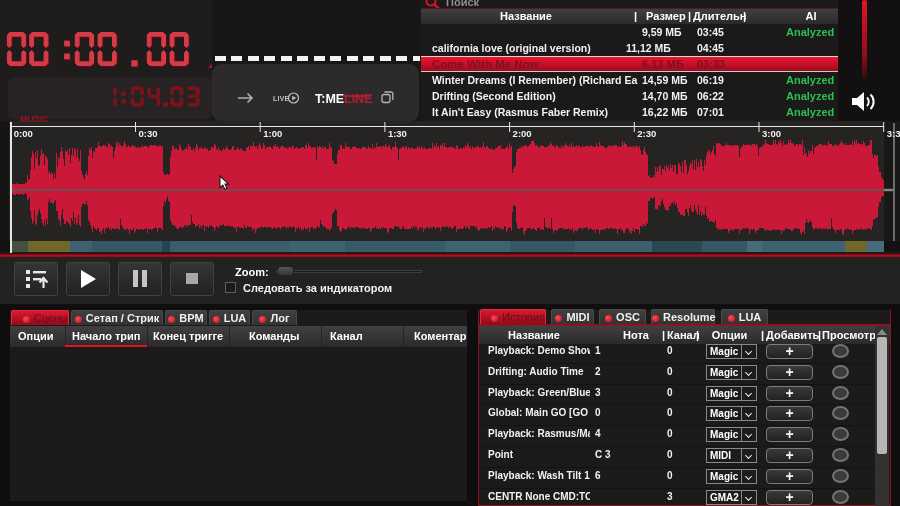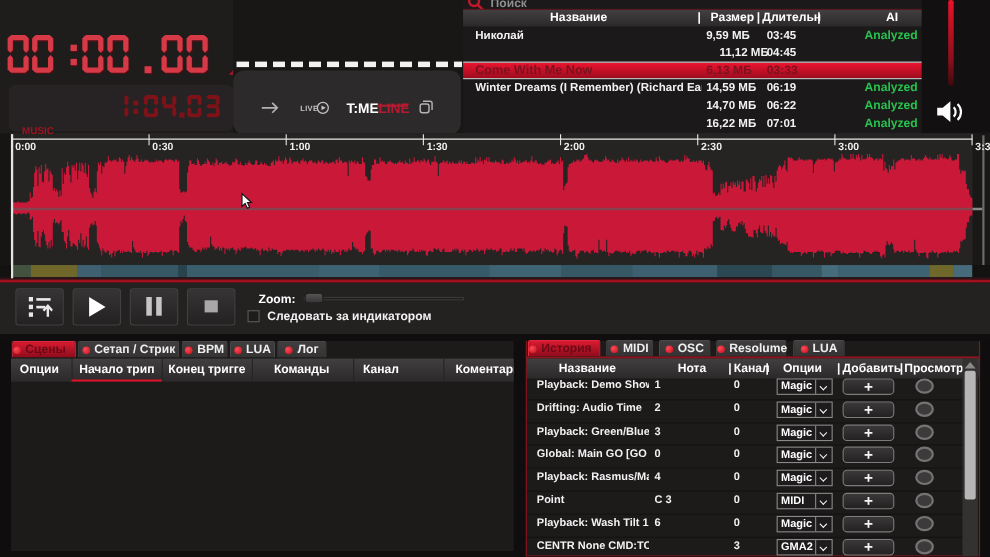--- a/index.html
+++ b/index.html
@@ -2,21 +2,21 @@
 <html><head><meta charset="utf-8"><style>
 
 *{margin:0;padding:0;box-sizing:border-box}
 html,body{width:900px;height:506px;overflow:hidden;background:#0f0d0d}
 body{font-family:"Liberation Sans",sans-serif;position:relative}
 .abs{position:absolute}
 .b{font-weight:bold}
 .hdr{background:linear-gradient(#413f3f,#2b2929);color:#fff;font-weight:bold;font-size:11px;overflow:hidden}
 .tab{position:absolute;white-space:nowrap;height:15px;background:linear-gradient(#403e3e,#343232);border:1px solid #4a4848;border-bottom:none;border-radius:2px 2px 0 0;color:#efefef;font-weight:bold;font-size:11px;line-height:14px;text-align:center}
 .tab .dot,.tabact .dot{display:inline-block;width:7px;height:7px;border-radius:50%;background:radial-gradient(circle at 35% 35%,#ff4a55,#c00d1d);margin-right:4px;vertical-align:-1px}
-.tabact{position:absolute;white-space:nowrap;height:15px;background:linear-gradient(#d91a30,#8e0c1c);border:1px solid #e2293e;border-bottom:none;border-radius:2px 2px 0 0;color:#6b0a16;font-weight:bold;font-size:11px;line-height:14px;text-align:left}
+.tabact{position:absolute;white-space:nowrap;height:15px;background:linear-gradient(#d91a30,#8e0c1c);border:1px solid #e2293e;border-bottom:none;border-radius:2px 2px 0 0;color:#6b0a16;font-weight:normal;font-size:11px;line-height:14px;text-align:right}
 .cell{position:absolute;color:#f2f2f2;font-weight:bold;font-size:10.5px;white-space:nowrap}
 .grn{color:#27c24f;font-weight:bold;font-size:11px;position:absolute}
 .btn{position:absolute;background:linear-gradient(#363434,#232121);border:1px solid #424040;border-radius:3px}
 .dd{position:absolute;height:15px;background:#1d1b1b;border:1px solid #8a8888;color:#fff;font-size:10px;font-weight:bold;line-height:14px;display:flex}
 .plus{position:absolute;height:15px;background:linear-gradient(#3a3838,#232121);border:1px solid #7d7b7b;border-radius:4px;color:#f5f5f5;text-align:center;font-size:14px;font-weight:bold;line-height:12px}
 .oval{position:absolute;width:17px;height:14px;border-radius:50%;background:#3c3a3a;border:2px solid #757373}
 
 </style></head><body>
 <div class="abs" style="left:0;top:0;width:900px;height:125px;background:#191616"></div>
 <div class="abs" style="left:0;top:0;width:212px;height:125px;background:#1f1c1c"></div>
@@ -153,46 +153,48 @@
 <div class="abs hdr" style="left:421px;top:9px;width:417px;height:15px;line-height:15px">
 <span class="abs" style="left:0;width:210px;text-align:center">Название</span>
 <span class="abs" style="left:213px">|</span>
 <span class="abs" style="left:225px">Размер</span>
 <span class="abs" style="left:267px">|</span>
     <span class="abs" style="left:272px">Длительн</span>
     <span class="abs" style="left:322px">|</span>
 <span class="abs" style="left:370px;width:40px;text-align:center">AI</span>
 </div>
 <div class="abs" style="left:421px;top:24px;width:417px;height:16px">
-<span class="abs cell" style="left:11px;top:2px;width:206px;overflow:hidden">Николай</span>
 <span class="abs cell" style="left:221px;top:2px">9,59 МБ</span>
 <span class="abs cell" style="left:276px;top:2px">03:45</span>
 <span class="grn" style="left:365px;top:2px">Analyzed</span>
 </div>
 <div class="abs" style="left:421px;top:40px;width:417px;height:16px">
-<span class="abs cell" style="left:233px;top:2px">11,12 МБ</span>
+<span class="abs cell" style="left:11px;top:2px;width:206px;overflow:hidden">california love (original version)</span>
+<span class="abs cell" style="left:205px;top:2px">11,12 МБ</span>
 <span class="abs cell" style="left:276px;top:2px">04:45</span>
 </div>
 <div class="abs" style="left:421px;top:56px;width:417px;height:16px;background:linear-gradient(#ee1430,#9c0c1e);border-top:1px solid #d8d8d8;border-bottom:1px solid #c9c9c9">
 <span class="abs" style="left:11px;top:1px;color:#7a1220;font-weight:bold;font-size:11.5px">Come With Me Now</span>
 <span class="abs" style="left:221px;top:1px;color:#7a1220;font-weight:bold;font-size:11px">6,13 МБ</span>
 <span class="abs" style="left:276px;top:1px;color:#7a1220;font-weight:bold;font-size:11px">03:33</span>
 </div>
 <div class="abs" style="left:421px;top:72px;width:417px;height:16px">
 <span class="abs cell" style="left:11px;top:2px;width:206px;overflow:hidden">Winter Dreams (I Remember) (Richard Earn:</span>
 <span class="abs cell" style="left:221px;top:2px">14,59 МБ</span>
 <span class="abs cell" style="left:276px;top:2px">06:19</span>
 <span class="grn" style="left:365px;top:2px">Analyzed</span>
 </div>
 <div class="abs" style="left:421px;top:88px;width:417px;height:16px">
+<span class="abs cell" style="left:11px;top:2px;width:206px;overflow:hidden">Drifting (Second Edition)</span>
 <span class="abs cell" style="left:221px;top:2px">14,70 МБ</span>
 <span class="abs cell" style="left:276px;top:2px">06:22</span>
 <span class="grn" style="left:365px;top:2px">Analyzed</span>
 </div>
 <div class="abs" style="left:421px;top:104px;width:417px;height:16px">
+<span class="abs cell" style="left:11px;top:2px;width:206px;overflow:hidden">It Ain't Easy (Rasmus Faber Remix)</span>
 <span class="abs cell" style="left:221px;top:2px">16,22 МБ</span>
 <span class="abs cell" style="left:276px;top:2px">07:01</span>
 <span class="grn" style="left:365px;top:2px">Analyzed</span>
 </div>
 <div class="abs" style="left:838px;top:0;width:62px;height:125px;background:#121010"></div>
 <div class="abs" style="left:862px;top:0;width:5px;height:78px;background:linear-gradient(#e81328,#8c0f1c 70%,#40080e);border-radius:2px"></div>
 <svg class="abs" style="left:848px;top:88px" width="32" height="27">
     <path d="M4 10 h5 l7-6 v19 l-7-6 h-5 z" fill="#fcfcfc"></path>
     <path d="M19 9.5 a6 6 0 0 1 0 8.5" stroke="#fcfcfc" stroke-width="2" fill="none"></path>
     <path d="M22.5 6.5 a10 10 0 0 1 0 14.5" stroke="#fcfcfc" stroke-width="2" fill="none"></path>
@@ -300,21 +302,21 @@
 </div>
 <div class="abs" style="left:478px;top:310px;width:413px;height:196px;background:#1d1a1a;border:1px solid #8c1420;border-top:none"></div>
 <div class="tabact" style="left:480px;top:309px;width:66px"><span class="dot"></span>История</div>
 <div class="tab" style="left:551px;top:309px;width:43px"><span class="dot"></span>MIDI</div>
 <div class="tab" style="left:599px;top:309px;width:47px"><span class="dot"></span>OSC</div>
 <div class="tab" style="left:651px;top:309px;width:64px"><span class="dot"></span>Resolume</div>
 <div class="tab" style="left:721px;top:309px;width:47px"><span class="dot"></span>LUA</div>
 <div class="abs" style="left:478px;top:324px;width:413px;height:2px;background:#8c1420"></div>
 <div class="abs hdr" style="left:479px;top:326px;width:411px;height:18px;line-height:18px">
 <span class="abs" style="left:0;width:110px;text-align:center">Название</span>
-<span class="abs" style="left:130px;width:40px;text-align:center">Нота</span>
+<span class="abs" style="left:130px;width:40px;text-align:right">Нота</span>
 <span class="abs" style="left:183px">|</span>
     <span class="abs" style="left:188px;width:30px;text-align:center">Канал</span>
     <span class="abs" style="left:217px">|</span>
 <span class="abs" style="left:228px;width:45px;text-align:center">Опции</span>
 <span class="abs" style="left:282px">|</span>
     <span class="abs" style="left:287px">Добавить</span>
     <span class="abs" style="left:339px">|</span>
 <span class="abs" style="left:343px">Просмотр</span>
 </div>
 <span class="cell" style="left:488px;top:345px;width:102px;overflow:hidden;font-size:10px">Playback: Demo Show</span>

